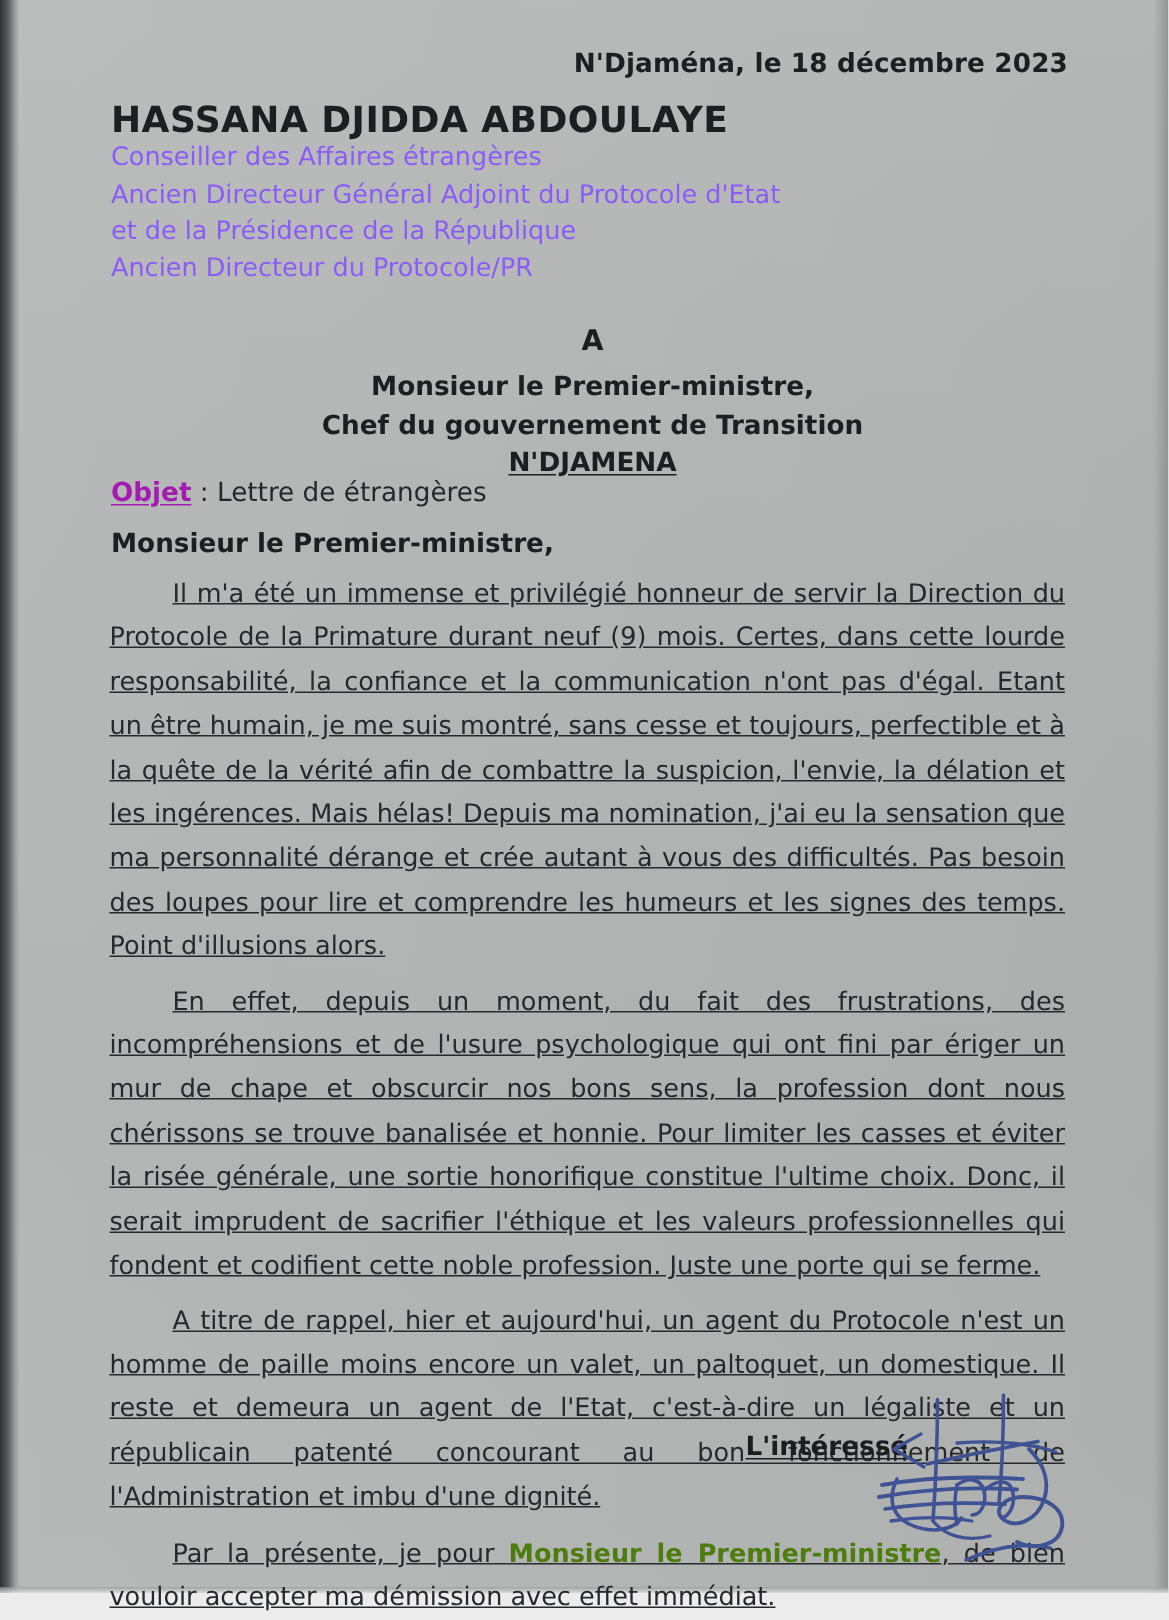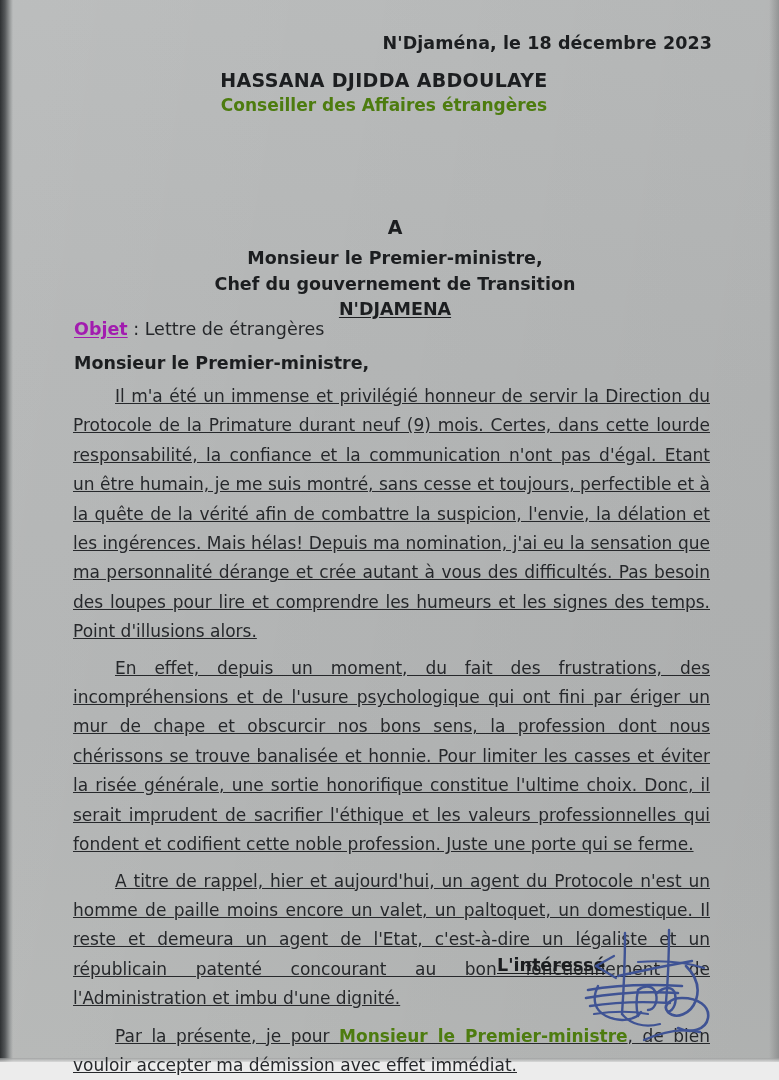--- a/index.html
+++ b/index.html
@@ -83,33 +83,31 @@
     letter-spacing: 0.1px;
     color: #1c1e20;
   }
   .sender {
     position: absolute;
     top: 68px;
     left: 74px;
     width: 620px;
   }
   .sender-name {
-    font-size: 19px;
+    font-size: 24px;
     font-weight: bold;
     letter-spacing: 0.3px;
     line-height: 25px;
     color: #1c1e20;
-    text-align: center;
   }
   .sender-line {
     font-size: 17px;
     line-height: 24.6px;
-    color: #4d7c0f;
-    font-weight: 700;
-    text-align: center;
+    color: #8b5cf6;
+    font-weight: 400;
   }
   .to-marker {
     position: absolute;
     top: 216px;
     left: 0;
     width: 790px;
     text-align: center;
     font-size: 19px;
     font-weight: bold;
     color: #1c1e20;
@@ -204,20 +202,23 @@
   <div class="edge-bottom"></div>
   <div class="below-page"></div>
 
   <div class="content">
 
     <div class="datum">N'Djaména, le 18 décembre 2023</div>
 
     <div class="sender">
       <div class="sender-name">HASSANA DJIDDA ABDOULAYE</div>
       <div class="sender-line">Conseiller des Affaires étrangères</div>
+      <div class="sender-line">Ancien Directeur Général Adjoint du Protocole d'Etat</div>
+      <div class="sender-line">et de la Présidence de la République</div>
+      <div class="sender-line">Ancien Directeur du Protocole/PR</div>
     </div>
 
     <div class="to-marker">A</div>
 
     <div class="recipient">
       <div>Monsieur le Premier-ministre,</div>
       <div>Chef du gouvernement de Transition</div>
       <div class="city">N'DJAMENA</div>
     </div>
 

